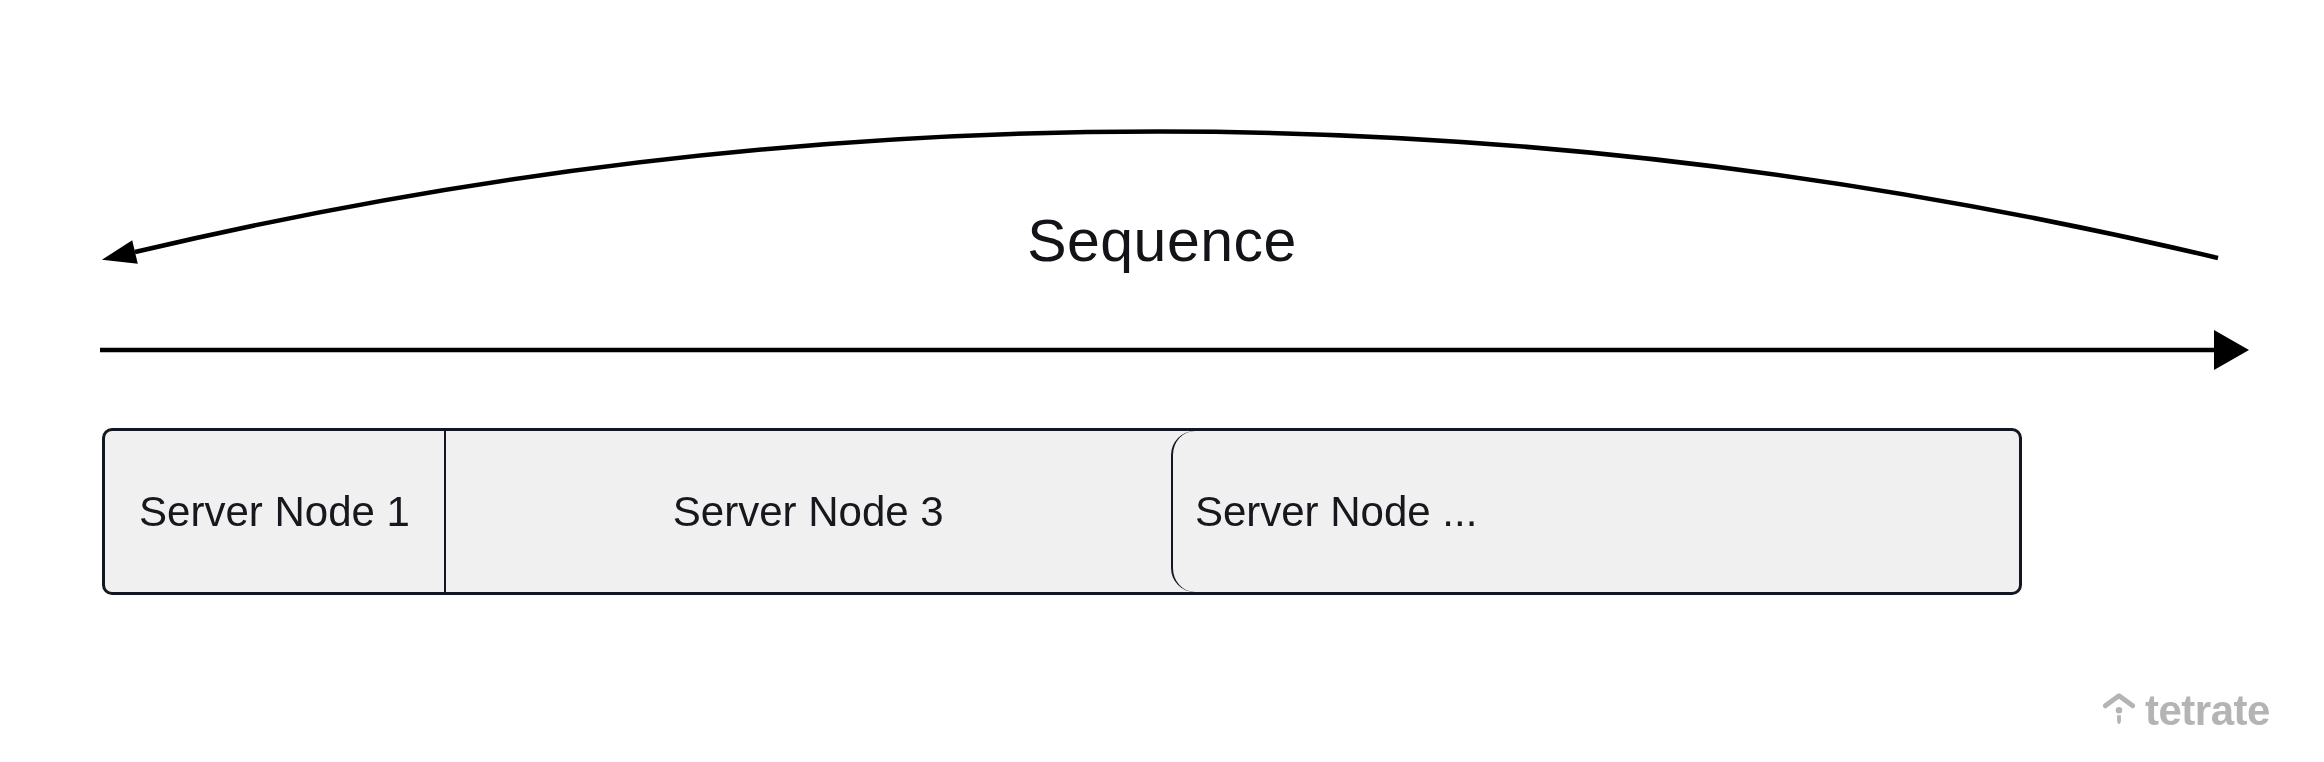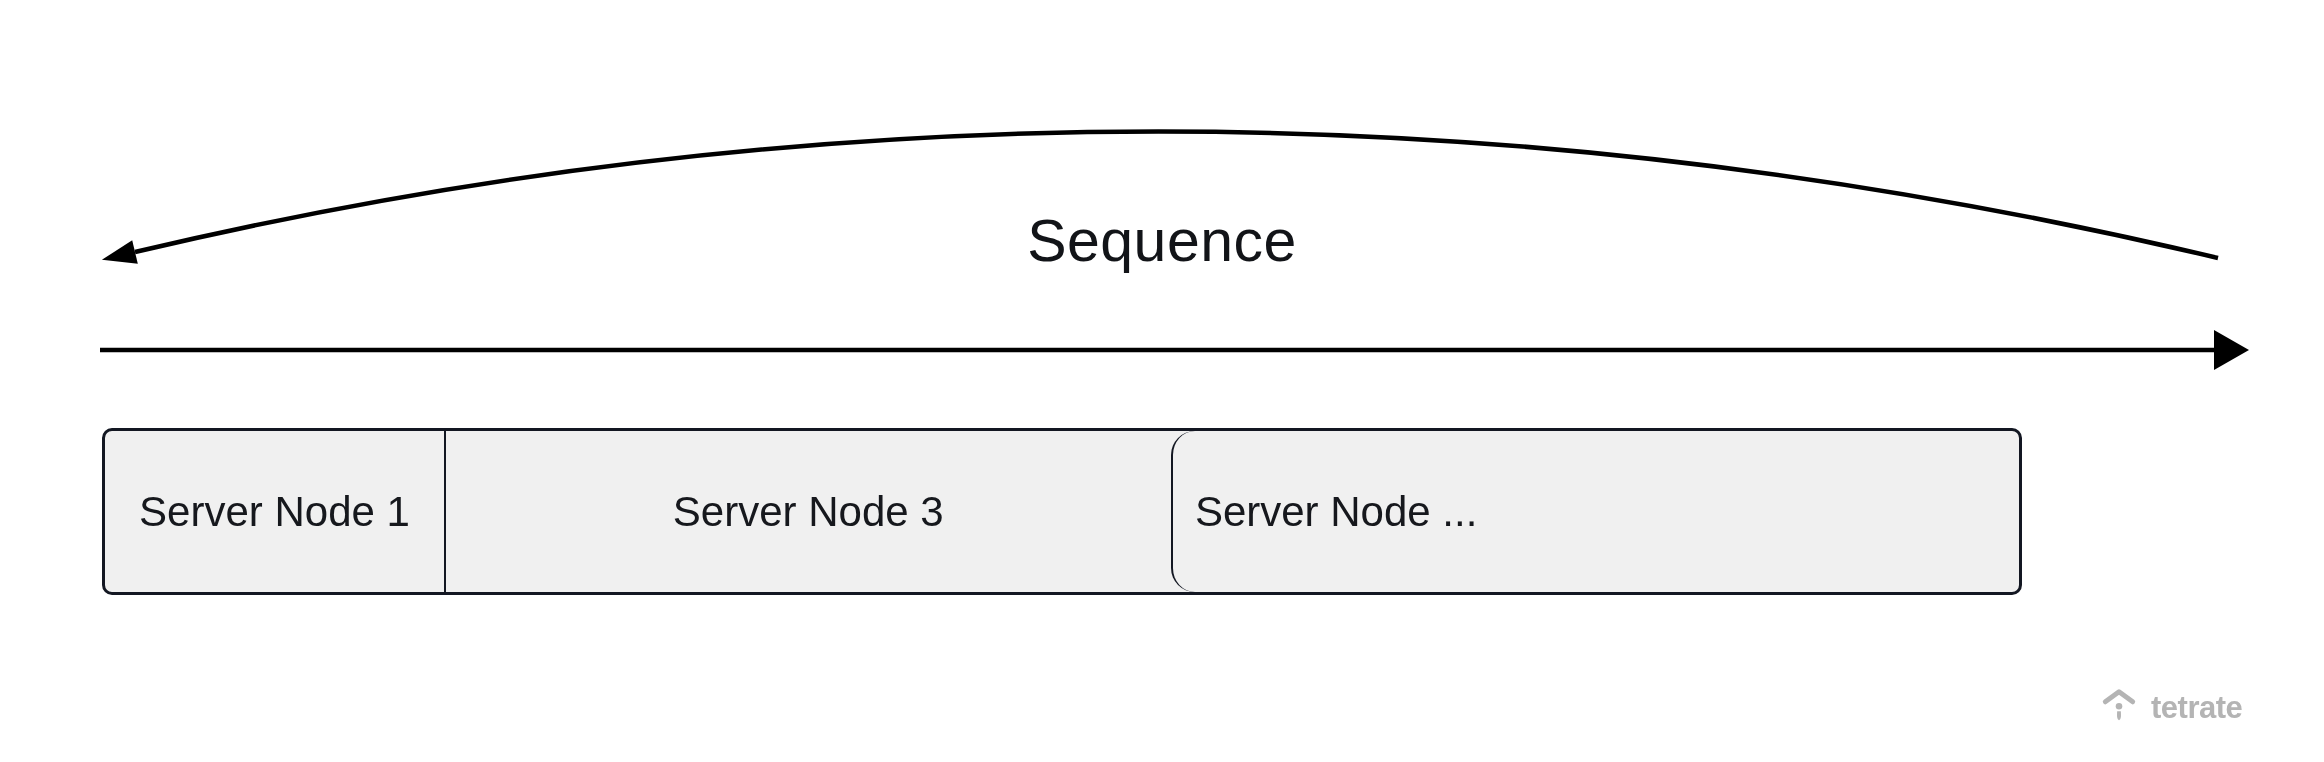--- a/index.html
+++ b/index.html
@@ -66,26 +66,25 @@
   .watermark {
     position: absolute;
     left: 2100px;
     top: 686px;
     display: flex;
     align-items: center;
     gap: 7px;
     color: #b4b4b4;
   }
   .watermark .brand-text {
-    font-size: 31px;
+    font-size: 42px;
     font-weight: bold;
     letter-spacing: -0.5px;
     line-height: 1;
     padding-top: 4px;
-    margin-left: 6px;
   }
 </style>
 </head>
 <body>
 
 <div class="canvas">
 
   <svg class="arrow-layer" viewBox="0 0 2324 762" xmlns="http://www.w3.org/2000/svg">
 
     <g>

